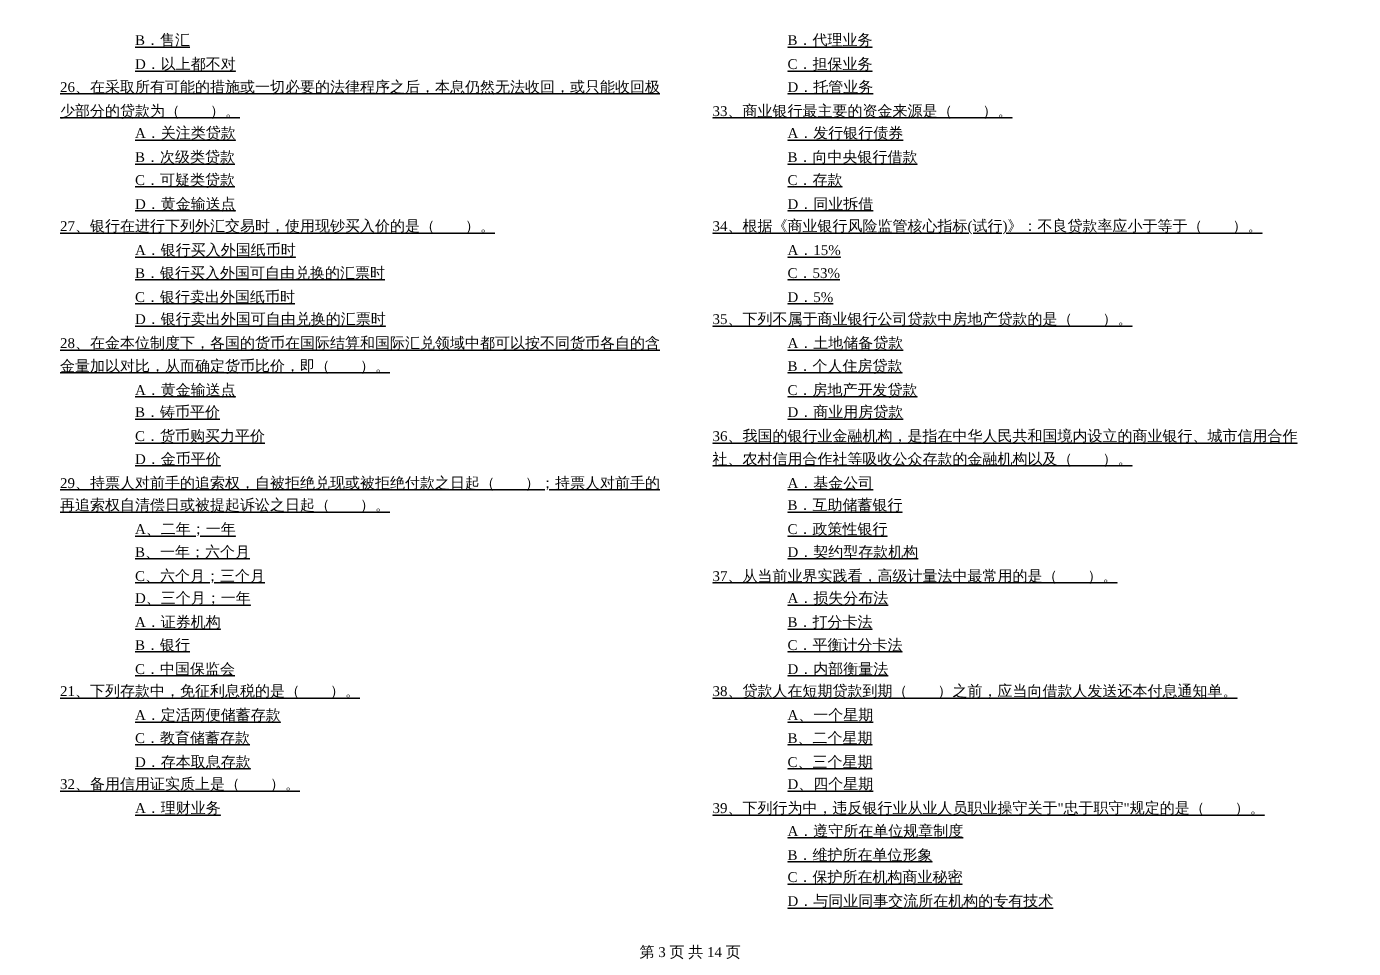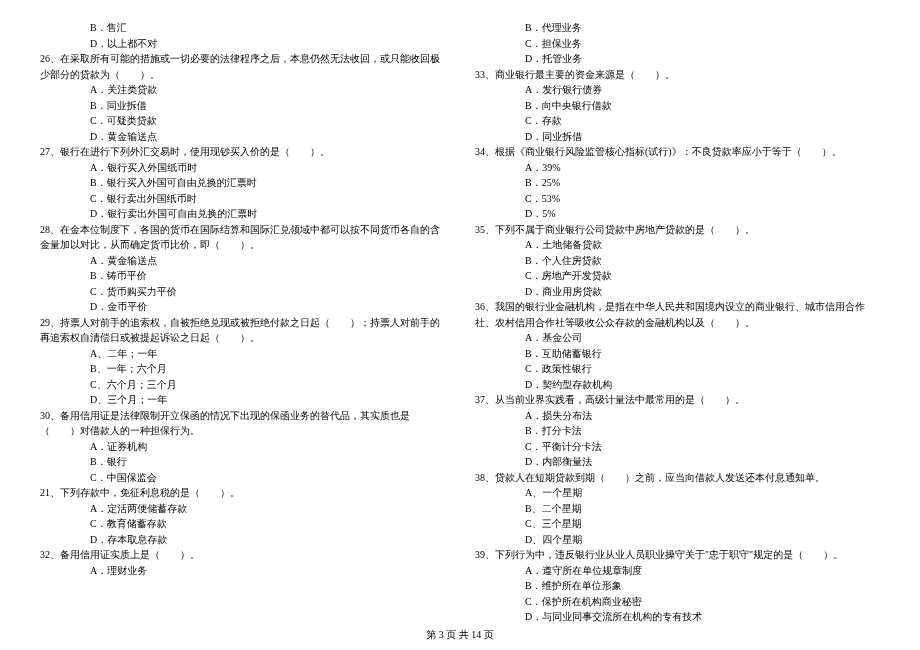--- a/index.html
+++ b/index.html
@@ -13,20 +13,21 @@
     position: relative;
   }
   .page {
     display: flex;
     padding: 20px 40px 30px 40px;
     gap: 30px;
   }
   .column {
     flex: 1;
     line-height: 1.55;
+    text-decoration: underline;
   }
   .opt {
     padding-left: 50px;
   }
   .q {
     padding-left: 0;
   }
   .footer {
     position: absolute;
     bottom: 8px;
@@ -38,21 +39,21 @@
 </head>
 <body>
 
 <div class="page">
   <div class="column">
     <div class="opt">B．售汇</div>
     <div class="opt">D．以上都不对</div>
 
     <div class="q">26、在采取所有可能的措施或一切必要的法律程序之后，本息仍然无法收回，或只能收回极少部分的贷款为（　　）。</div>
     <div class="opt">A．关注类贷款</div>
-    <div class="opt">B．同业拆借</div>
+    <div class="opt">B．次级类贷款</div>
     <div class="opt">C．可疑类贷款</div>
     <div class="opt">D．黄金输送点</div>
 
     <div class="q">27、银行在进行下列外汇交易时，使用现钞买入价的是（　　）。</div>
     <div class="opt">A．银行买入外国纸币时</div>
     <div class="opt">B．银行买入外国可自由兑换的汇票时</div>
     <div class="opt">C．银行卖出外国纸币时</div>
     <div class="opt">D．银行卖出外国可自由兑换的汇票时</div>
 
     <div class="q">28、在金本位制度下，各国的货币在国际结算和国际汇兑领域中都可以按不同货币各自的含金量加以对比，从而确定货币比价，即（　　）。</div>
@@ -60,21 +61,20 @@
     <div class="opt">B．铸币平价</div>
     <div class="opt">C．货币购买力平价</div>
     <div class="opt">D．金币平价</div>
 
     <div class="q">29、持票人对前手的追索权，自被拒绝兑现或被拒绝付款之日起（　　）；持票人对前手的再追索权自清偿日或被提起诉讼之日起（　　）。</div>
     <div class="opt">A、二年；一年</div>
     <div class="opt">B、一年；六个月</div>
     <div class="opt">C、六个月；三个月</div>
     <div class="opt">D、三个月；一年</div>
 
-    <div class="q">30、备用信用证是法律限制开立保函的情况下出现的保函业务的替代品，其实质也是（　　）对借款人的一种担保行为。</div>
     <div class="opt">A．证券机构</div>
     <div class="opt">B．银行</div>
     <div class="opt">C．中国保监会</div>
 
     <div class="q">21、下列存款中，免征利息税的是（　　）。</div>
     <div class="opt">A．定活两便储蓄存款</div>
     <div class="opt">C．教育储蓄存款</div>
     <div class="opt">D．存本取息存款</div>
 
     <div class="q">32、备用信用证实质上是（　　）。</div>
@@ -86,22 +86,21 @@
     <div class="opt">C．担保业务</div>
     <div class="opt">D．托管业务</div>
 
     <div class="q">33、商业银行最主要的资金来源是（　　）。</div>
     <div class="opt">A．发行银行债券</div>
     <div class="opt">B．向中央银行借款</div>
     <div class="opt">C．存款</div>
     <div class="opt">D．同业拆借</div>
 
     <div class="q">34、根据《商业银行风险监管核心指标(试行)》：不良贷款率应小于等于（　　）。</div>
-    <div class="opt">A．39%</div>
-    <div class="opt">B．25%</div>
+    <div class="opt">A．15%</div>
     <div class="opt">C．53%</div>
     <div class="opt">D．5%</div>
 
     <div class="q">35、下列不属于商业银行公司贷款中房地产贷款的是（　　）。</div>
     <div class="opt">A．土地储备贷款</div>
     <div class="opt">B．个人住房贷款</div>
     <div class="opt">C．房地产开发贷款</div>
     <div class="opt">D．商业用房贷款</div>
 
     <div class="q">36、我国的银行业金融机构，是指在中华人民共和国境内设立的商业银行、城市信用合作社、农村信用合作社等吸收公众存款的金融机构以及（　　）。</div>

